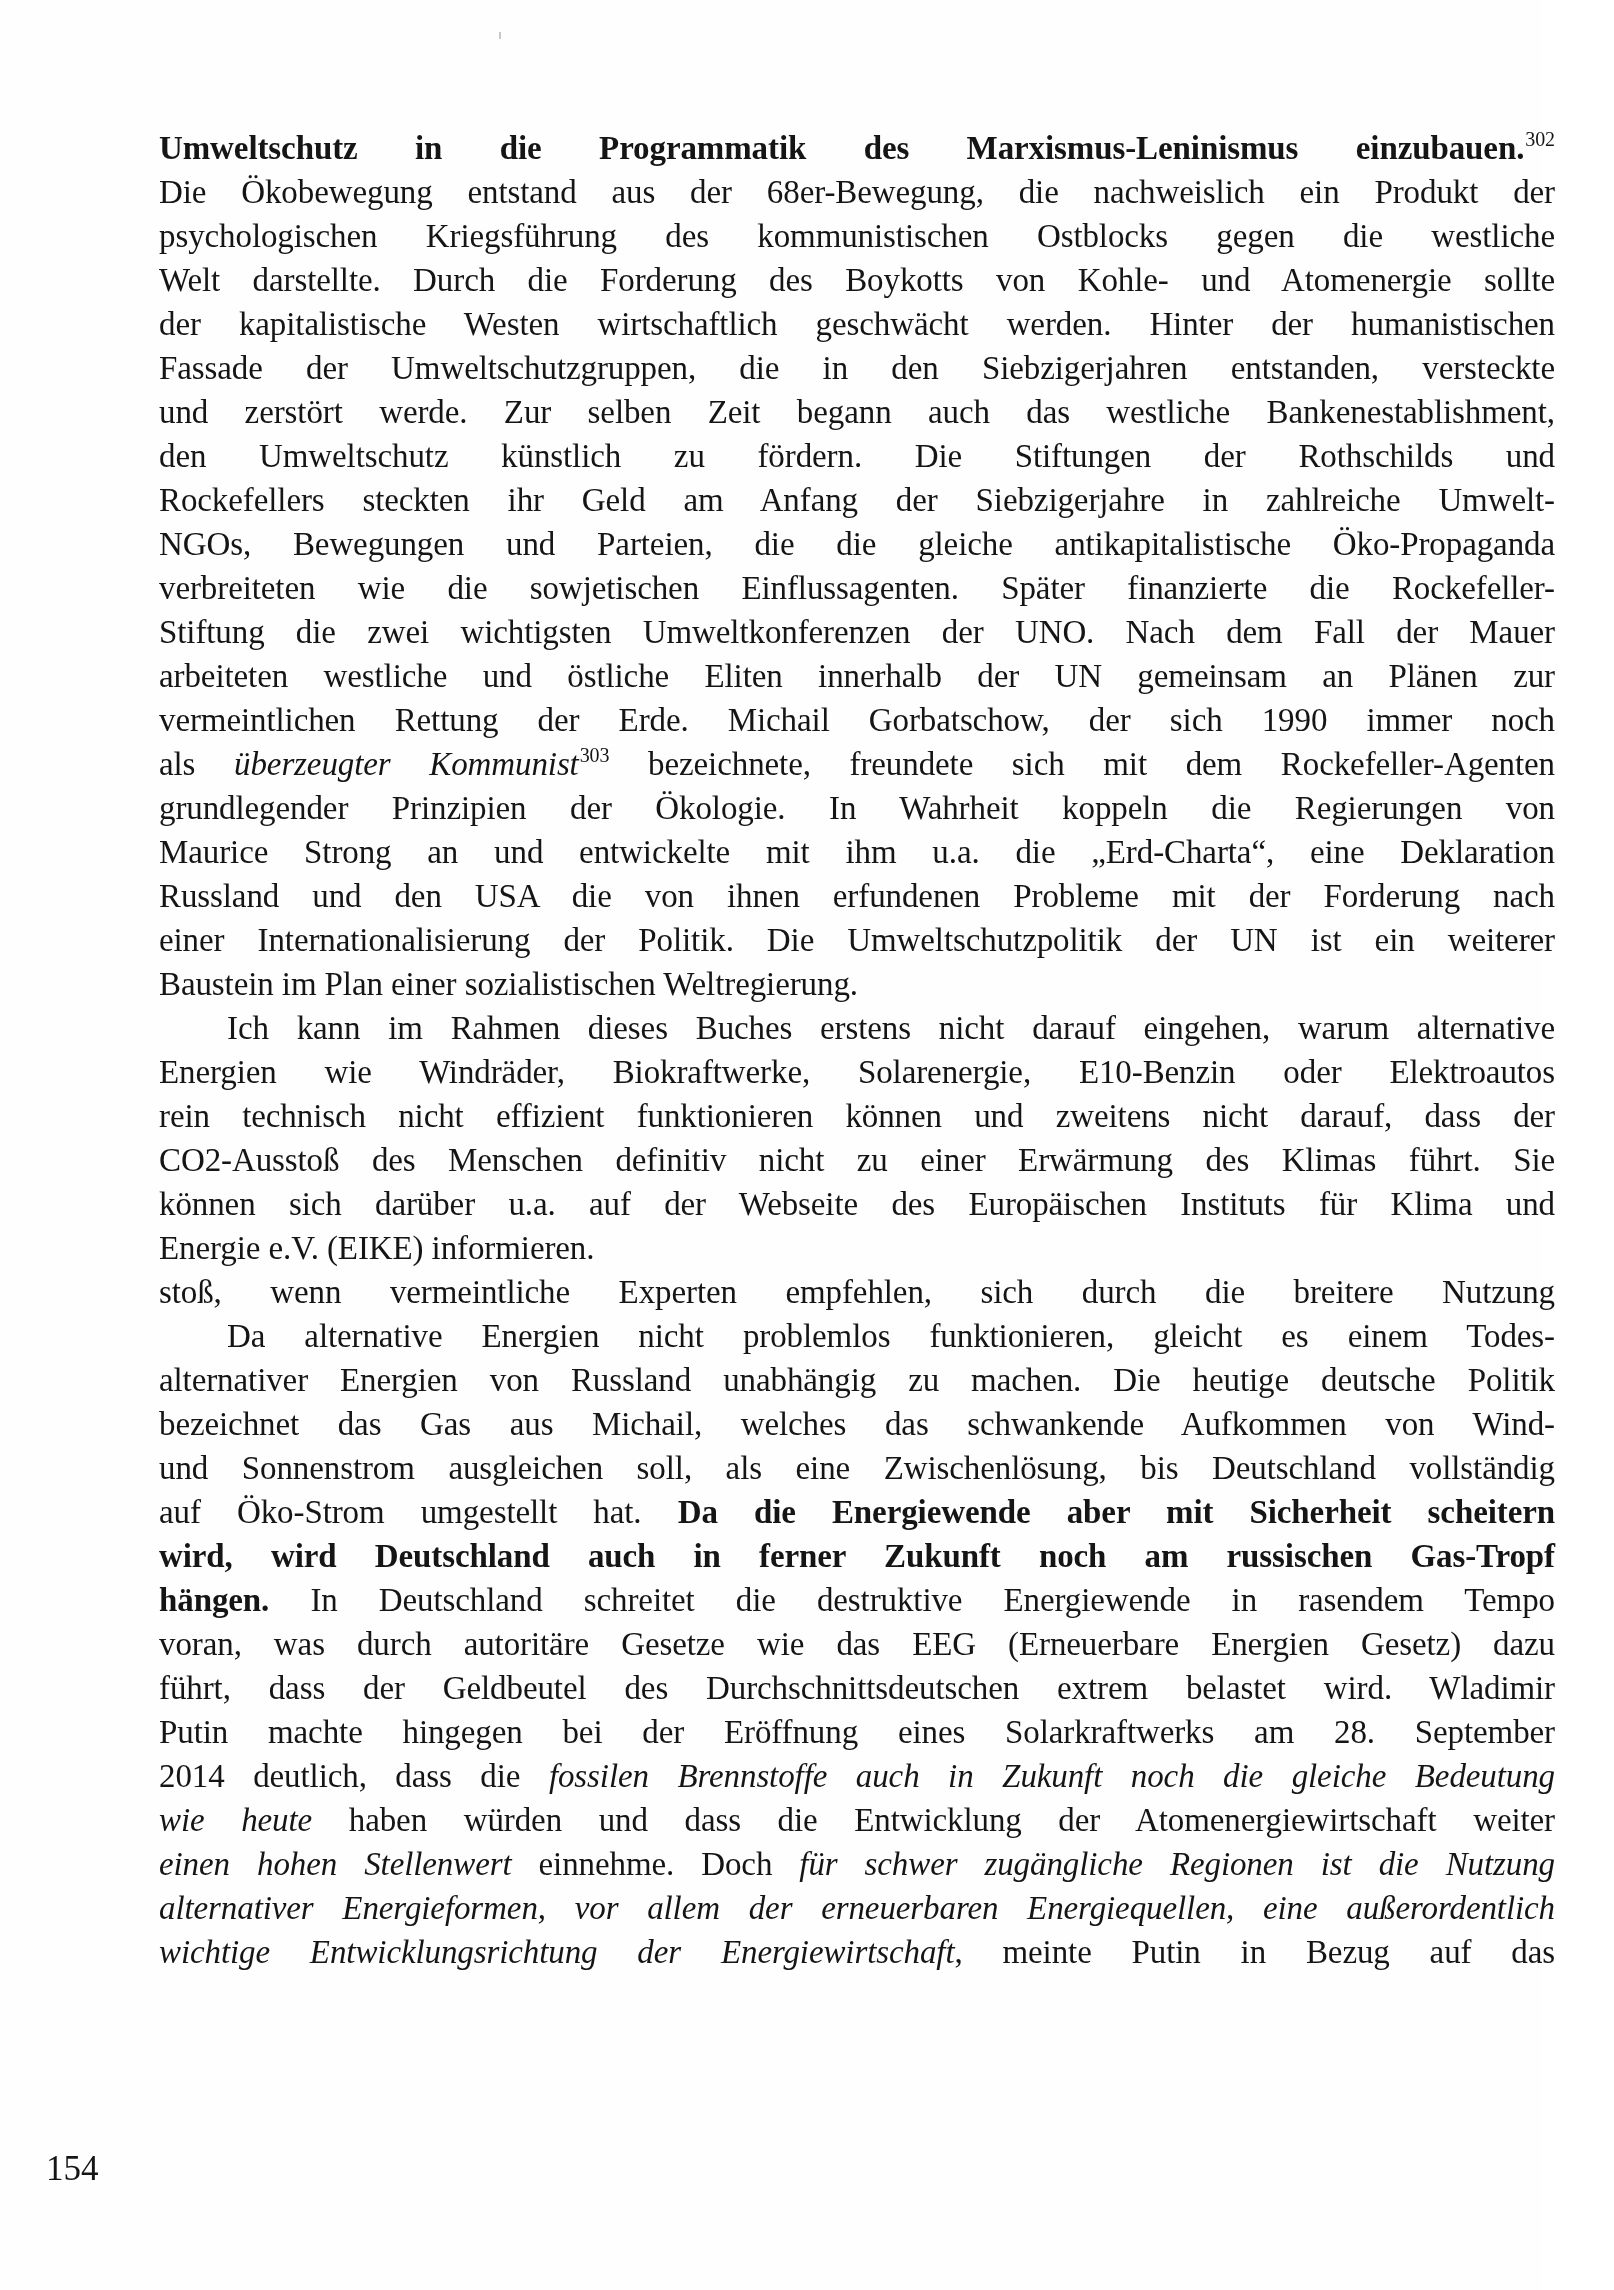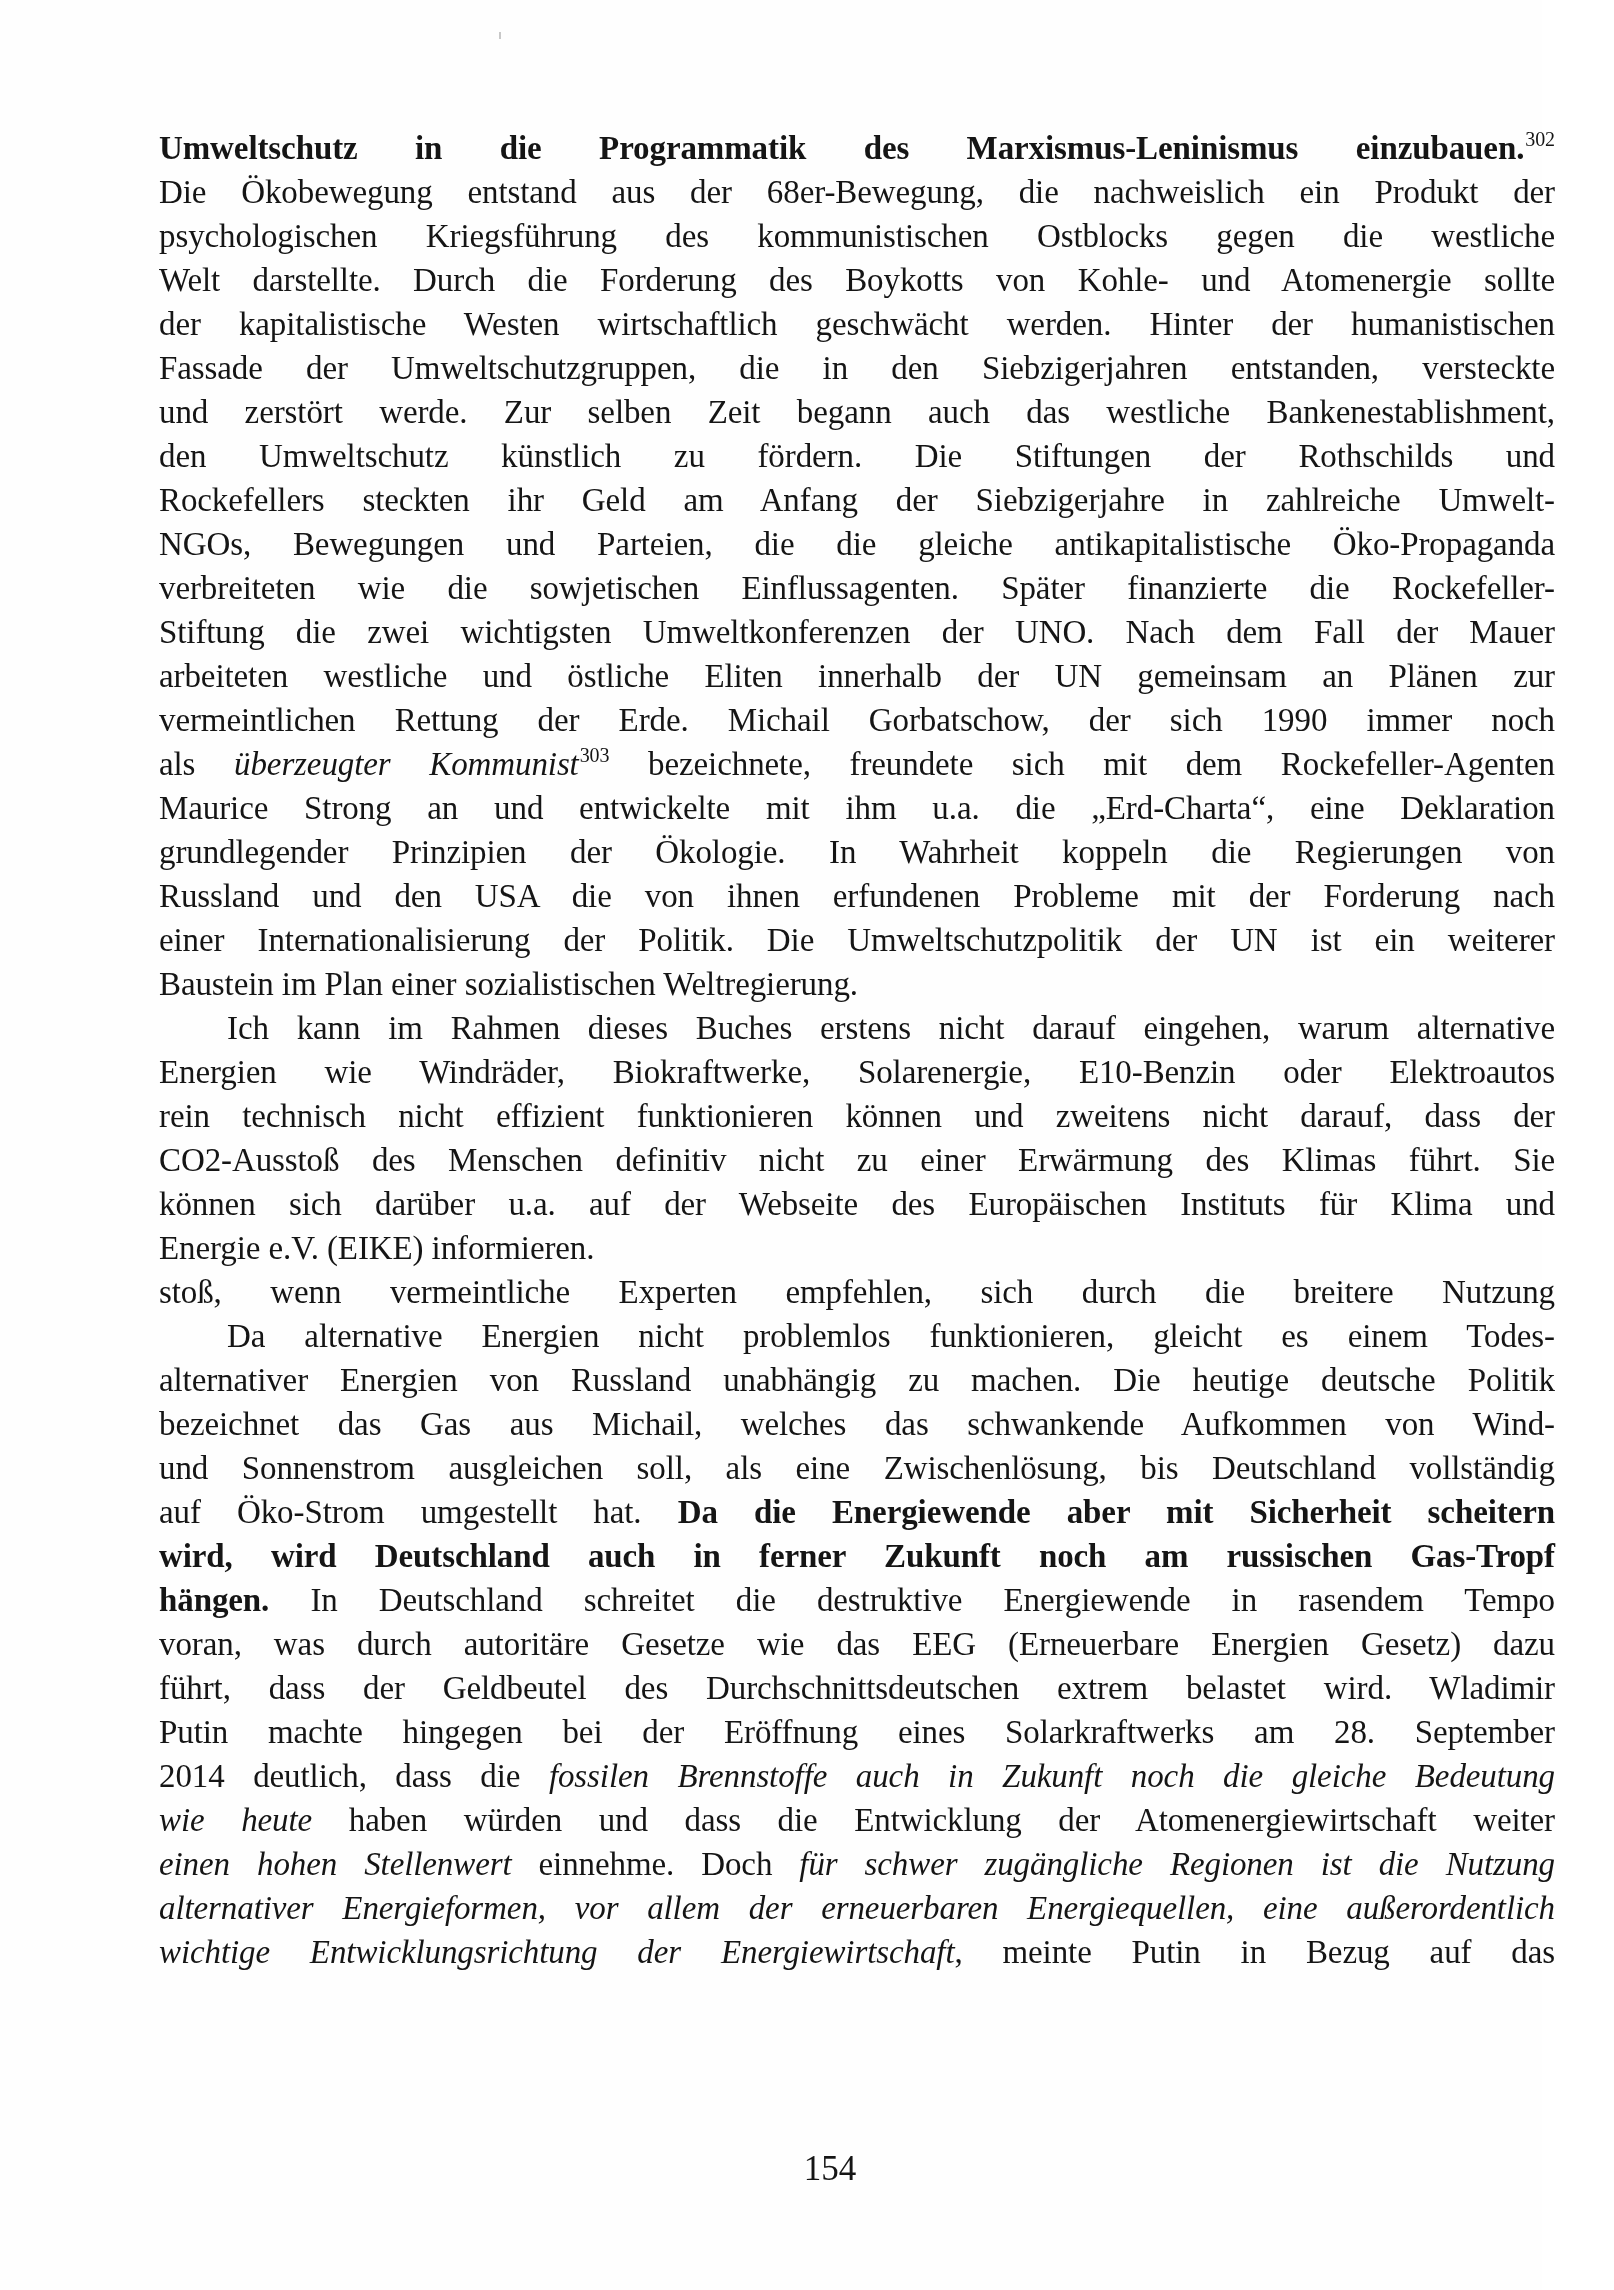--- a/index.html
+++ b/index.html
@@ -13,21 +13,21 @@
   .line {
     display: block; height: 44px; line-height: 44px; white-space: nowrap;
     text-align: justify; text-align-last: justify; letter-spacing: -0.1px;
   }
   .line.last { text-align-last: left; }
   .line.indent { padding-left: 68px; }
   .seg-b { font-weight: bold; }
   .seg-i { font-style: italic; }
   sup { font-size: 20px; line-height: 0; vertical-align: 0; position: relative; top: -12.6px; margin-left: 1px; }
   .page-number {
-    position: absolute; left: 0; width: 1614px; top: 2149px; text-align: center;
+    position: absolute; left: 0; width: 1614px; top: 2149px; text-align: left;
     font-family: "Liberation Serif", "DejaVu Serif", serif; font-size: 35px; color: #151515;
     padding-left: 46px; box-sizing: border-box;
   }
   .scan-mark { position: absolute; left: 499px; top: 32px; width: 1.9px; height: 6.8px; background: #c8c8c8; }
 </style>
 </head>
 <body>
 
 <div class="page">
   <div class="scan-mark"></div>
@@ -41,22 +41,22 @@
         <span class="line"><span>Fassade der Umweltschutzgruppen, die in den Siebzigerjahren entstanden, versteckte</span></span>
         <span class="line"><span>und zerstört werde. Zur selben Zeit begann auch das westliche Bankenestablishment,</span></span>
         <span class="line"><span>den Umweltschutz künstlich zu fördern. Die Stiftungen der Rothschilds und</span></span>
         <span class="line"><span>Rockefellers steckten ihr Geld am Anfang der Siebzigerjahre in zahlreiche Umwelt-</span></span>
         <span class="line"><span>NGOs, Bewegungen und Parteien, die die gleiche antikapitalistische Öko-Propaganda</span></span>
         <span class="line"><span>verbreiteten wie die sowjetischen Einflussagenten. Später finanzierte die Rockefeller-</span></span>
         <span class="line"><span>Stiftung die zwei wichtigsten Umweltkonferenzen der UNO. Nach dem Fall der Mauer</span></span>
         <span class="line"><span>arbeiteten westliche und östliche Eliten innerhalb der UN gemeinsam an Plänen zur</span></span>
         <span class="line"><span>vermeintlichen Rettung der Erde. Michail Gorbatschow, der sich 1990 immer noch</span></span>
         <span class="line"><span>als </span><span class="seg-i">überzeugter Kommunist</span><sup>303</sup><span> bezeichnete, freundete sich mit dem Rockefeller-Agenten</span></span>
+        <span class="line"><span>grundlegender Prinzipien der Ökologie. In Wahrheit koppeln die Regierungen von</span></span>
         <span class="line"><span>Maurice Strong an und entwickelte mit ihm u.a. die „Erd-Charta“, eine Deklaration</span></span>
-        <span class="line"><span>grundlegender Prinzipien der Ökologie. In Wahrheit koppeln die Regierungen von</span></span>
         <span class="line"><span>Russland und den USA die von ihnen erfundenen Probleme mit der Forderung nach</span></span>
         <span class="line"><span>einer Internationalisierung der Politik. Die Umweltschutzpolitik der UN ist ein weiterer</span></span>
         <span class="line last"><span>Baustein im Plan einer sozialistischen Weltregierung.</span></span>
       </div>
       <div>
         <span class="line indent"><span>Ich kann im Rahmen dieses Buches erstens nicht darauf eingehen, warum alternative</span></span>
         <span class="line"><span>Energien wie Windräder, Biokraftwerke, Solarenergie, E10-Benzin oder Elektroautos</span></span>
         <span class="line"><span>rein technisch nicht effizient funktionieren können und zweitens nicht darauf, dass der</span></span>
         <span class="line"><span>CO2-Ausstoß des Menschen definitiv nicht zu einer Erwärmung des Klimas führt. Sie</span></span>
         <span class="line"><span>können sich darüber u.a. auf der Webseite des Europäischen Instituts für Klima und</span></span>

